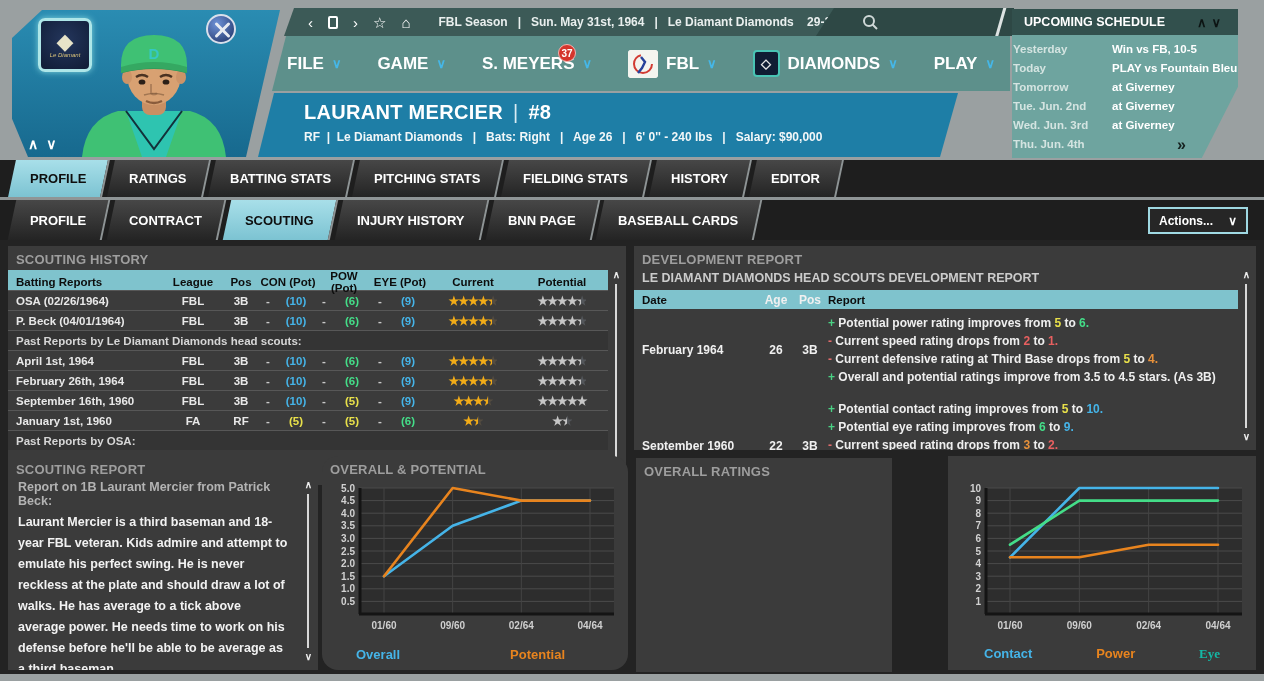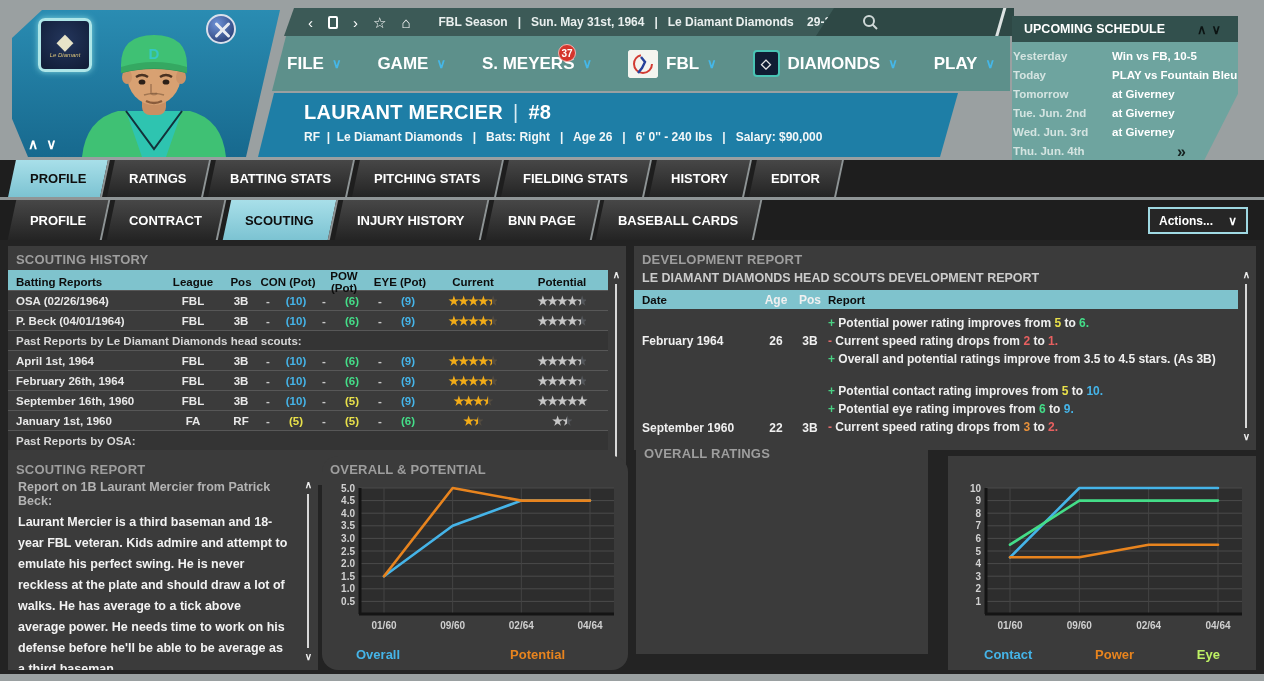--- a/index.html
+++ b/index.html
@@ -47,21 +47,21 @@
   .diamonds-logo{width:27px;height:27px;background:#101d33;border:2px solid #49c4b4;border-radius:4px;
     display:flex;align-items:center;justify-content:center;color:#e8e8e8;font-size:13px;}
 
   .playerbar{position:absolute;left:258px;top:93px;width:700px;height:64px;background:#1e7ea6;
     clip-path:polygon(16px 0,100% 0,calc(100% - 18px) 100%,0 100%);color:#fff;}
   .playerbar .inner{padding:8px 0 0 46px;}
   .player-name{font-size:20px;font-weight:bold;letter-spacing:.3px;}
   .player-name .sep{padding:0 10px;font-weight:normal;color:#d9ecf4;}
   .player-details{font-size:12px;font-weight:bold;margin-top:6px;color:#f2f7f8;white-space:pre;}
 
-  .schedule{position:absolute;left:1012px;top:16px;width:226px;height:149px;}
+  .schedule{position:absolute;left:1012px;top:9px;width:226px;height:149px;}
   .sched-header{height:26px;background:#32504d;color:#fff;display:flex;align-items:center;
     justify-content:space-between;padding:0 12px;font-weight:bold;font-size:12.5px;}
   .sched-arrows{color:#0c1413;font-size:13px;font-weight:bold;letter-spacing:5px;}
   .sched-body{position:relative;height:123px;background:#6ea49f;padding-top:4px;
     clip-path:polygon(0 0,100% 0,100% 42%,84% 100%,0 100%);}
   .sched-row{display:flex;height:19px;align-items:center;font-size:11.5px;font-weight:bold;}
   .sched-day{width:100px;padding-left:1px;color:#d4e4e1;}
   .sched-game{color:#fff;}
   .sched-more{position:absolute;right:52px;bottom:4px;color:#15211f;font-size:16px;font-weight:bold;}
 
@@ -79,21 +79,21 @@
   .actions-btn{position:absolute;right:16px;top:207px;width:100px;height:27px;background:#262626;
     border:2px solid #9fd8e2;color:#fff;font-weight:bold;font-size:12px;display:flex;
     align-items:center;justify-content:space-between;padding:0 9px;}
 
   
   .panel{position:absolute;background:#3b3b3b;overflow:hidden;}
   #panel-scouting{left:8px;top:246px;width:618px;height:239px;}
   #panel-dev{left:634px;top:246px;width:622px;height:204px;}
   #panel-report{left:8px;top:456px;width:310px;height:214px;}
   #panel-chart1{left:322px;top:456px;width:306px;height:214px;border-radius:16px;}
-  #panel-overall{left:636px;top:440px;width:292px;height:214px;}
+  #panel-overall{left:636px;top:458px;width:256px;height:214px;}
   #panel-chart2{left:948px;top:456px;width:308px;height:214px;}
   .panel-title{color:#9e9e9e;font-weight:bold;font-size:13px;padding:6px 8px 3px;letter-spacing:.2px;}
 
   
   .sh-head,.sh-row{display:grid;margin:0 18px 0 0;padding-left:8px;align-items:center;
     grid-template-columns:148px 58px 38px 16px 40px 16px 40px 16px 40px 90px 88px;}
   .sh-head{grid-template-columns:148px 58px 38px 56px 56px 56px 90px 88px;
     background:#7fc3cd;height:20px;color:#0d0d0d;font-weight:bold;font-size:11.5px;}
   .sh-row{height:20px;border-top:1px solid #575757;color:#e8e8e8;font-weight:bold;font-size:11.5px;}
   .tc{text-align:center;} .dash{color:#c9c9c9;text-align:center;}
@@ -426,20 +426,21 @@
       <span class="dev-pos">Pos</span>
       <span>Report</span>
     </div>
     <div class="dev-group">
       <span class="dev-date">February 1964</span>
       <span class="dev-age">26</span>
       <span class="dev-pos">3B</span>
       <span class="dev-lines">
         <div class="dev-line"><span style="color: rgb(74, 209, 132);">+ </span><span>Potential power rating improves from </span><span style="color: rgb(232, 224, 74);">5</span><span> to </span><span style="color: rgb(68, 221, 136);">6.</span></div>
         <div class="dev-line"><span style="color: rgb(224, 108, 108);">- </span><span>Current speed rating drops from </span><span style="color: rgb(232, 96, 96);">2</span><span> to </span><span style="color: rgb(232, 96, 96);">1.</span></div>
+        <div class="dev-line"><span style="color: rgb(224, 108, 108);">- </span><span>Current defensive rating at Third Base drops from </span><span style="color: rgb(232, 224, 74);">5</span><span> to </span><span style="color: rgb(232, 145, 58);">4.</span></div>
         <div class="dev-line"><span style="color: rgb(74, 209, 132);">+ </span><span>Overall and potential ratings improve from 3.5 to 4.5 stars. (As 3B)</span></div>
       </span>
     </div>
     <div class="dev-group g2">
       <span class="dev-date">September 1960</span>
       <span class="dev-age">22</span>
       <span class="dev-pos">3B</span>
       <span class="dev-lines">
         <div class="dev-line"><span style="color: rgb(74, 209, 132);">+ </span><span>Potential contact rating improves from </span><span style="color: rgb(232, 224, 74);">5</span><span> to </span><span style="color: rgb(69, 180, 232);">10.</span></div>
         <div class="dev-line"><span style="color: rgb(74, 209, 132);">+ </span><span>Potential eye rating improves from </span><span style="color: rgb(68, 221, 136);">6</span><span> to </span><span style="color: rgb(69, 180, 232);">9.</span></div>
@@ -544,17 +545,17 @@
         <text x="266" y="147" text-anchor="middle" fill="#cfcfcf" font-size="10" font-weight="bold" font-family="Liberation Sans, sans-serif">04/64</text>
         <line x1="34" y1="6" x2="34" y2="132" stroke="#141414" stroke-width="3"></line>
         <line x1="33" y1="132" x2="290" y2="132" stroke="#141414" stroke-width="3"></line>
         <polyline points="58,75.30000000000001 127.33333333333333,6 196.66666666666666,6 266,6" fill="none" stroke="#45b4e8" stroke-width="2.6" stroke-linejoin="round" stroke-linecap="round"></polyline>
         <polyline points="58,75.30000000000001 127.33333333333333,75.30000000000001 196.66666666666666,62.7 266,62.7" fill="none" stroke="#e8841e" stroke-width="2.6" stroke-linejoin="round" stroke-linecap="round"></polyline>
         <polyline points="58,62.7 127.33333333333333,18.6 196.66666666666666,18.6 266,18.6" fill="none" stroke="#44dd88" stroke-width="2.6" stroke-linejoin="round" stroke-linecap="round"></polyline>
       </svg>
     <div class="legend legend-2">
       <span style="color: rgb(69, 180, 232);">Contact</span>
       <span style="color: rgb(232, 132, 30);">Power</span>
-      <span style="color: #bef264;">Eye</span>
+      <span style="color: #14b8a6; font-family: Liberation Serif, serif;">Eye</span>
     </div>
   </div>
 
 </div>
 
 </body></html>

